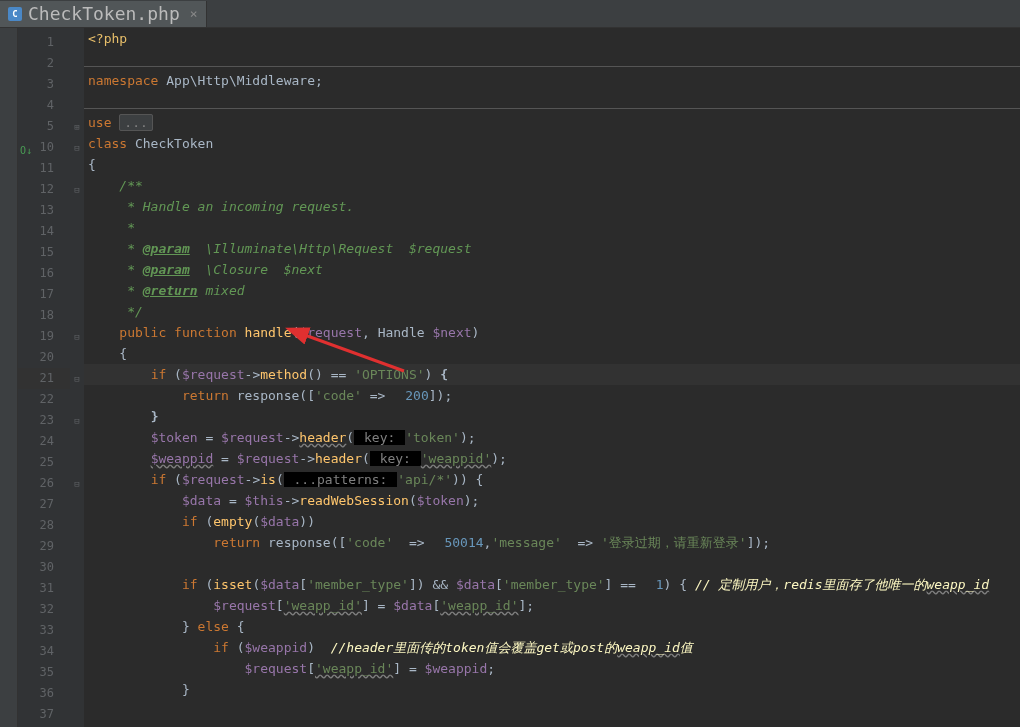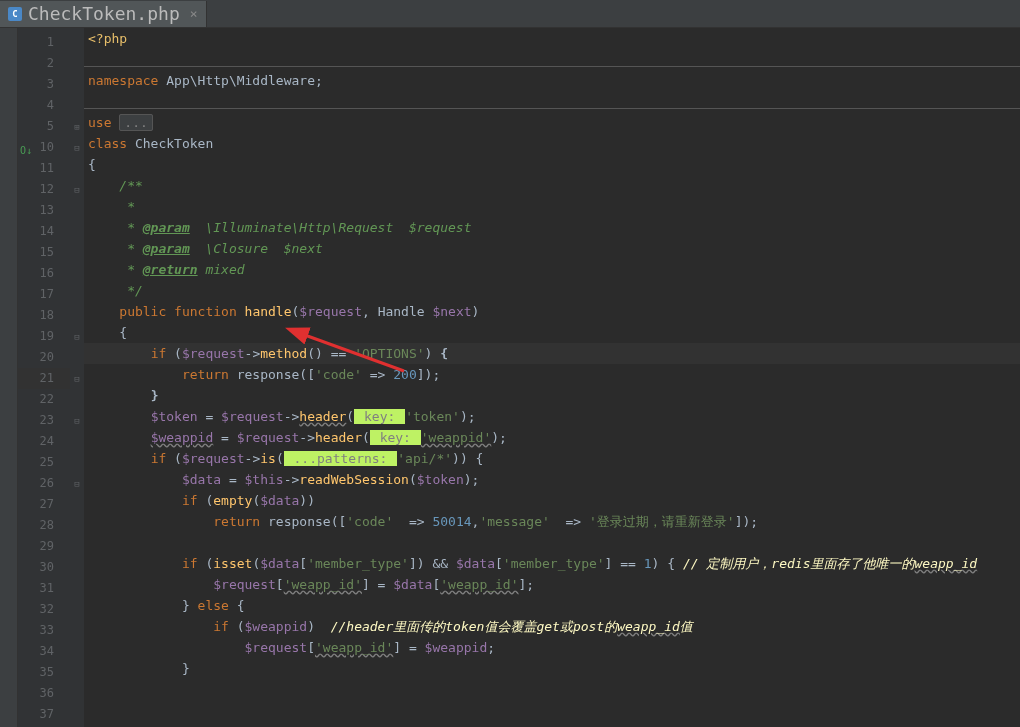--- a/index.html
+++ b/index.html
@@ -106,22 +106,22 @@
 .code-line.highlight { background: #323232; }
 .k-tag { color: #e8bf6a; }
 .k-keyword { color: #cc7832; }
 .k-ns { color: #a9b7c6; }
 .k-comment { color: #fef9c3; font-style: italic; }
 .k-doctag { color: #629755; font-style: italic; font-weight: bold; text-decoration: underline; }
 .k-doc { color: #629755; font-style: italic; }
 .k-var { color: #9876aa; }
 .k-func { color: #ffc66d; }
 .k-str { color: #6a8759; }
-.k-num { color: #6897bb; }
-.k-param { color: #808080; background: #bef264; padding: 0 2px; font-style: normal; }
+.k-num { color: #6897bb; margin-left: 12px; }
+.k-param { color: #808080; background: #000000; padding: 0 2px; font-style: normal; }
 .k-wavy { text-decoration: underline wavy #808080; }
 .k-pbold { color: #a9b7c6; font-weight: bold; }
 .fold-box {
   background: #3c3f41;
   border: 1px solid #555;
   padding: 0 4px;
   color: #808080;
   border-radius: 2px;
 }
 .hr-line {
@@ -222,20 +222,21 @@
   </div>
   <div class="code-area">
     <div class="code-line"><span class="k-tag">&lt;?php</span></div>
     <div class="code-line"><div class="hr-line"></div></div>
     <div class="code-line"><span class="k-keyword">namespace</span><span class="k-ns"> App\Http\Middleware;</span></div>
     <div class="code-line"><div class="hr-line"></div></div>
     <div class="code-line"><span class="k-keyword">use </span><span class="fold-box">...</span></div>
     <div class="code-line"><span class="k-keyword">class</span><span> CheckToken</span></div>
     <div class="code-line">{</div>
     <div class="code-line">    <span class="k-doc">/**</span></div>
+    <div class="code-line">    <span class="k-doc"> * Handle an incoming request.</span></div>
     <div class="code-line">    <span class="k-doc"> *</span></div>
     <div class="code-line">    <span class="k-doc"> * </span><span class="k-doctag">@param</span><span class="k-doc">  \Illuminate\Http\Request  $request</span></div>
     <div class="code-line">    <span class="k-doc"> * </span><span class="k-doctag">@param</span><span class="k-doc">  \Closure  $next</span></div>
     <div class="code-line">    <span class="k-doc"> * </span><span class="k-doctag">@return</span><span class="k-doc"> mixed</span></div>
     <div class="code-line">    <span class="k-doc"> */</span></div>
     <div class="code-line">    <span class="k-keyword">public</span><span class="k-keyword"> function </span><span class="k-func">handle</span><span>(</span><span class="k-var">$request</span><span>, Handle </span><span class="k-var">$next</span><span>)</span></div>
     <div class="code-line">    {</div>
     <div class="code-line highlight">        <span class="k-keyword">if</span> (<span class="k-var">$request</span>-&gt;<span class="k-func">method</span>() == <span class="k-str">'OPTIONS'</span>) <span class="k-pbold">{</span></div>
     <div class="code-line">            <span class="k-keyword">return</span><span> response([</span><span class="k-str">'code'</span> =&gt; <span class="k-num">200</span>]);</div>
     <div class="code-line">        <span class="k-pbold">}</span></div>

